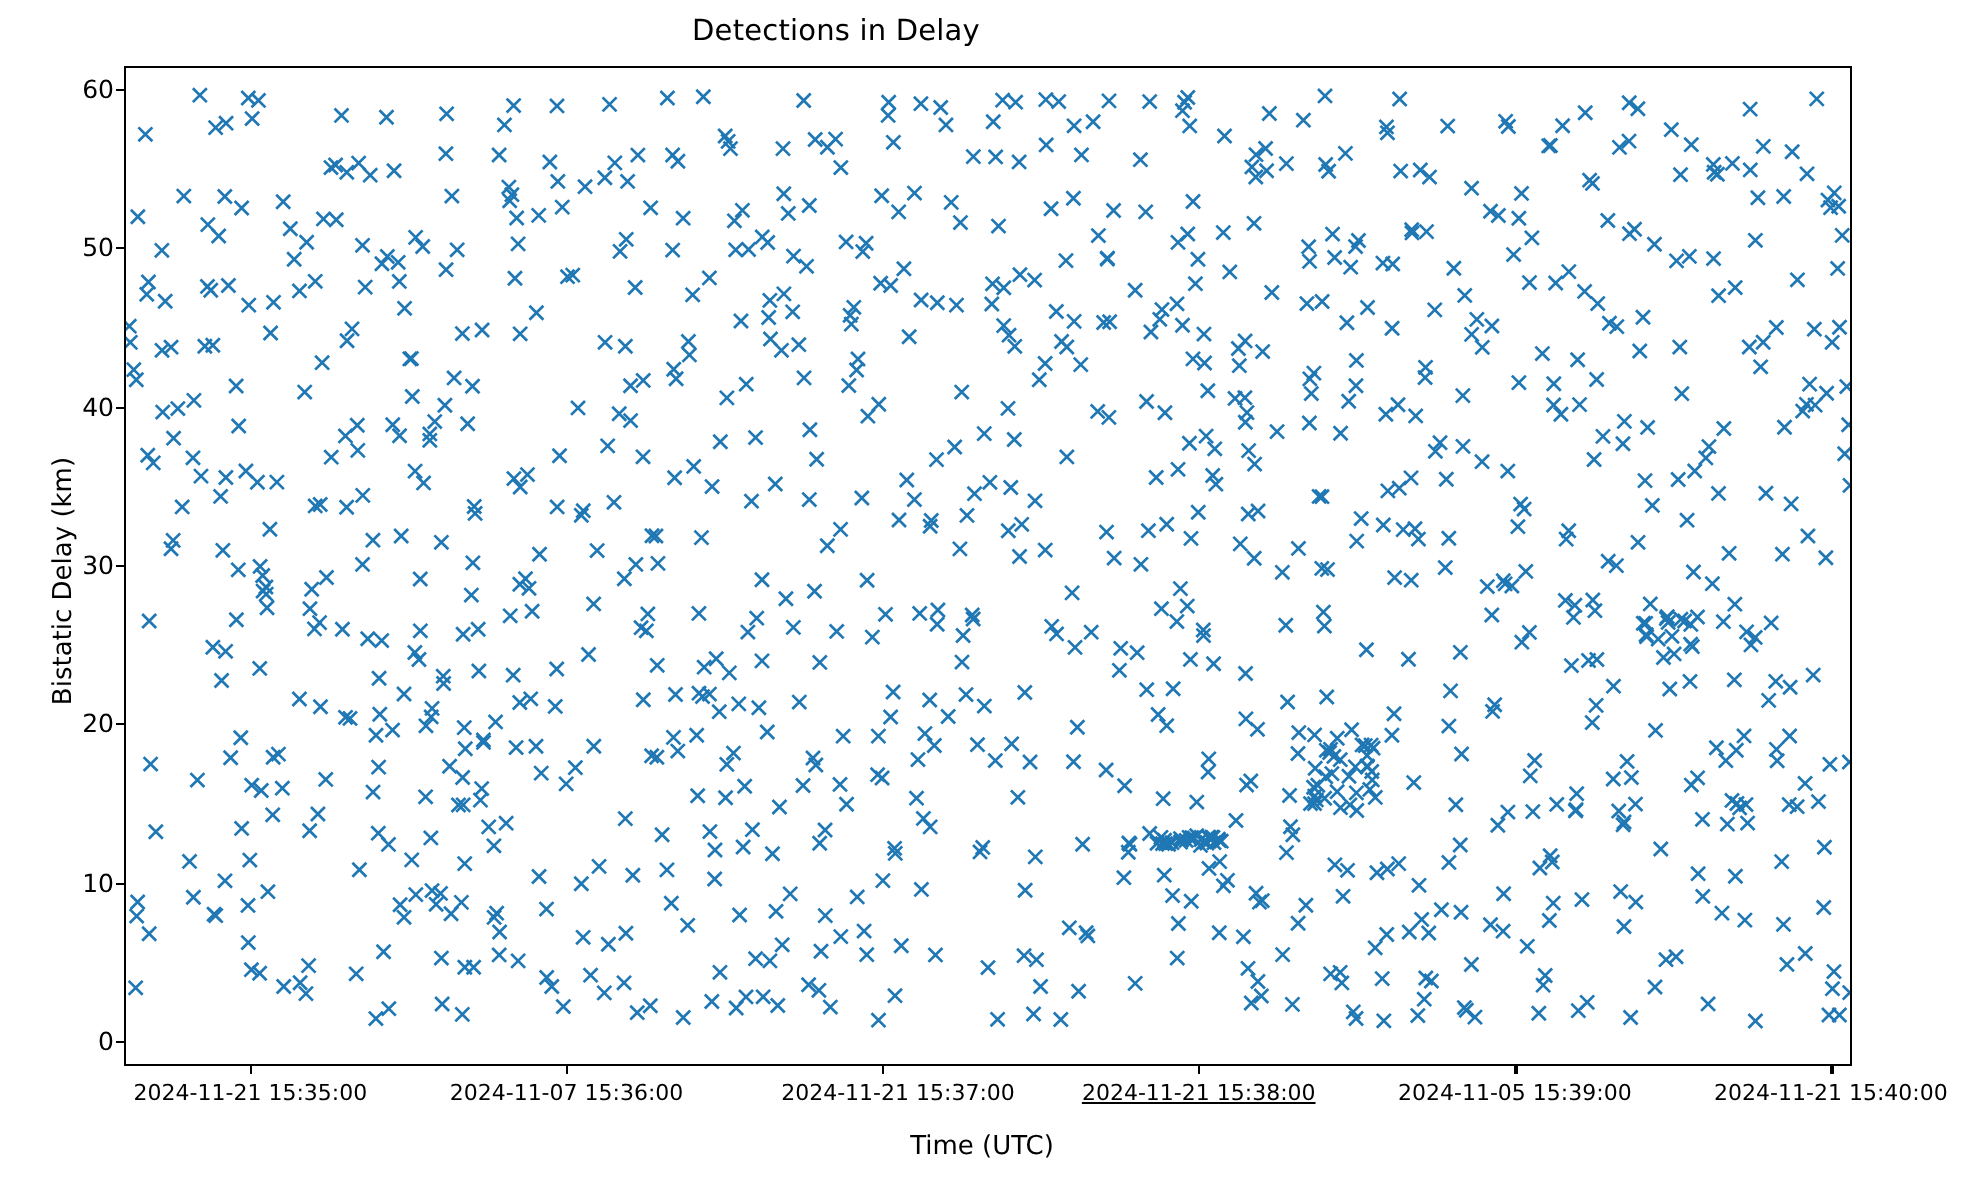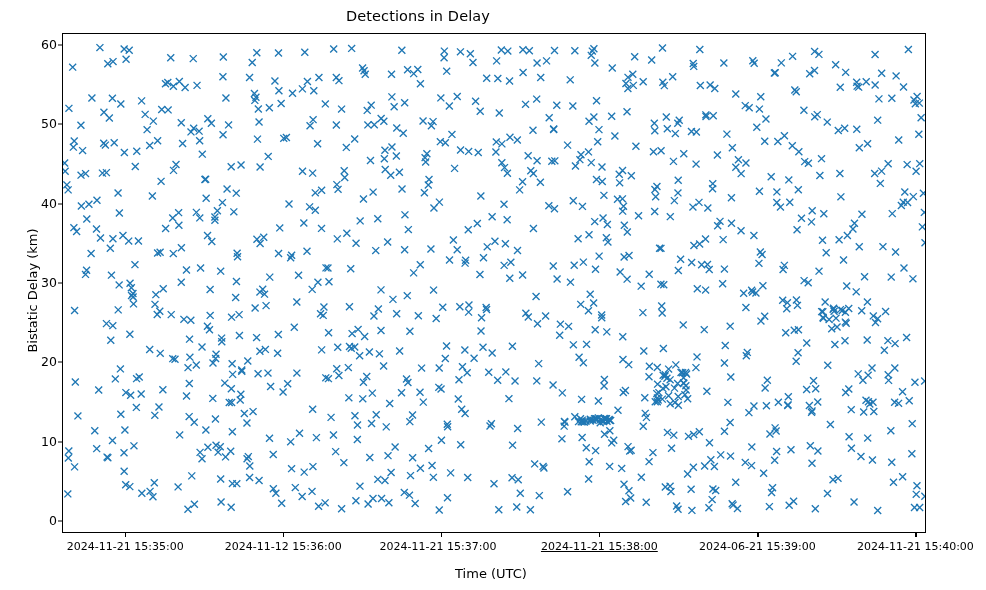--- a/index.html
+++ b/index.html
@@ -1233,23 +1233,23 @@
 
 <div class="ytick-mark" style="top: 521.095px; left: 58px;"></div>
     <div class="ytick-mark" style="top: 441.73px; left: 58px;"></div>
     <div class="ytick-mark" style="top: 362.365px; left: 58px;"></div>
     <div class="ytick-mark" style="top: 283px; left: 58px;"></div>
     <div class="ytick-mark" style="top: 203.635px; left: 58px;"></div>
     <div class="ytick-mark" style="top: 124.27px; left: 58px;"></div>
     <div class="ytick-mark" style="top: 44.9048px; left: 58px;"></div>
     <div class="xtick" style="left: 125.22px;">2024-11-21 15:35:00</div>
     <div class="xtick-mark" style="left: 125.22px;"></div>
-    <div class="xtick" style="left: 283.268px;">2024-11-12 15:36:00</div>
+    <div class="xtick" style="left: 283.268px;">2024-11-07 15:36:00</div>
     <div class="xtick-mark" style="left: 283.268px;"></div>
-    <div class="xtick" style="left: 438px;">2024-11-21 15:37:00</div>
+    <div class="xtick" style="left: 449px;">2024-11-21 15:37:00</div>
     <div class="xtick-mark" style="left: 441.317px;"></div>
     <div class="xtick" style="left: 599.366px; text-decoration: underline;">2024-11-21 15:38:00</div>
     <div class="xtick-mark" style="left: 599.366px;"></div>
-    <div class="xtick" style="left: 757.415px;">2024-06-21 15:39:00</div>
+    <div class="xtick" style="left: 757.415px;">2024-11-05 15:39:00</div>
     <div class="xtick-mark" style="left: 757.415px;"></div>
     <div class="xtick" style="left: 915.463px;">2024-11-21 15:40:00</div>
     <div class="xtick-mark" style="left: 915.463px;"></div>
   </div>
 
 </body></html>

